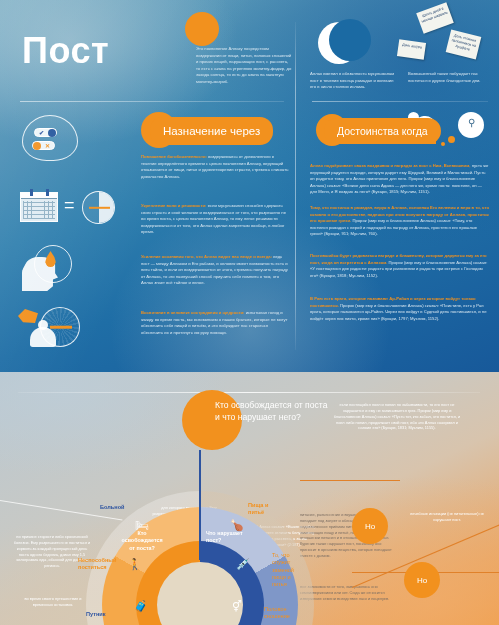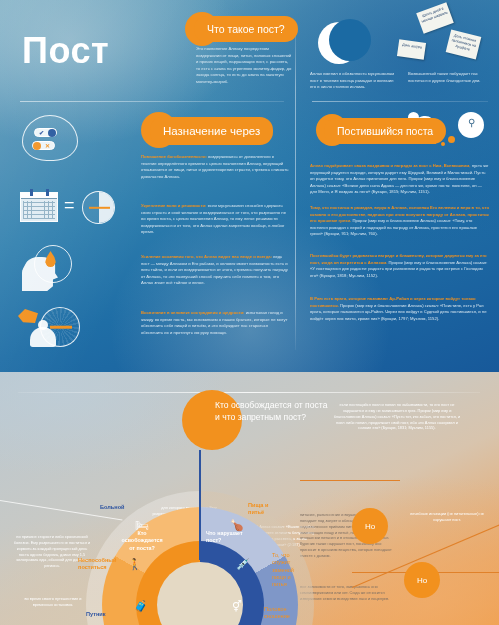--- a/index.html
+++ b/index.html
@@ -245,21 +245,20 @@
 <div id="page">
 
   <div class="top-panel">
 
     <div class="main-title">Пост</div>
     <div class="hr-left"></div>
     <div class="hr-right"></div>
     <div class="vdivider"></div>
 
     <div class="pill-dot" style="left:185px; top:12px; width:34px; height:34px;"></div>
-    <div class="pill" style="left:194px; top:16px;">Что такое пост?</div>
     <div class="txt" style="left:196px; top:46px; width:96px;">Это поклонение Аллаху посредством воздержания от пищи, питья, половых сношений и прочих вещей, нарушающих пост, с рассвета, то есть с azана на утреннюю молитву-фаджр, до захода солнца, то есть до азана на закатную молитву-магриб.</div>
 
     <div class="pill-dot" style="left:141px; top:112px; width:36px; height:36px;"></div>
     <div class="pill" style="left:150px; top:117px; font-size:11.5px; height:28px;">Назначение через</div>
 
     <div class="txt" style="left:141px; top:154px; width:148px;">
       <b>Повышение богобоязненности:</b>
       <span>воздерживаясь от дозволенного в течение определённого времени с целью поклонения Аллаху, верующий отказывается от пищи, питья и удовлетворения страсти, стремясь снискать довольство Аллаха.</span>
     </div>
     <div class="txt" style="left:141px; top:203px; width:148px;">
@@ -332,21 +331,21 @@
     <div class="note" style="left:448px; top:33px; width:31px; height:23px; transform: rotate(14deg);">День стояния паломников на Арафате</div>
 
     <div class="txt" style="left:310px; top:71px; width:86px;">
       <span>Аллах вменил в обязанность мусульманам пост в течение месяца рамадан и включил его в число столпов ислама.</span>
     </div>
     <div class="txt" style="left:408px; top:71px; width:84px;">
       <span>Возвышенный также побуждает нас поститься в другие благодатные дни.</span>
     </div>
 
     <div class="pill-dot" style="left:316px; top:114px; width:32px; height:32px;"></div>
-    <div class="pill" style="left:324px; top:118px;">Постившийся поста</div>
+    <div class="pill" style="left:324px; top:118px;">Достоинства когда</div>
 
     <div class="pray" style="left:404px; top:112px;">
       <div class="head2"></div>
         <div class="torso"></div>
         <div class="leg"></div>
         <div class="mat"></div>
     </div>
     <div class="bub-s2" style="left:441px; top:142px;"></div>
     <div class="bub-s1" style="left:448px; top:136px;"></div>
     <div class="bubble" style="left:458px; top:112px;"></div>
@@ -370,21 +369,21 @@
     </div>
   </div>
 
   <div class="bottom-panel">
 
     <div class="hr-bot"></div>
 
     <div class="big-dot"></div>
     <div class="section-title">
       <div>Кто освобождается от поста</div>
-      <div>и что запретным пост?</div>
+      <div>и что нарушает него?</div>
     </div>
 
     <div class="diag-line" style="left:352px; top:215px; width:178px; transform: rotate(-23deg);"></div>
     <div class="hline" style="left:352px; top:200px; width:148px;"></div>
     <div class="wline" style="left:0px; top:128px; width:124px; transform: rotate(9deg); transform-origin:0 0;"></div>
     <div class="hline" style="left:300px; top:108px; width:100px;"></div>
 
     <div class="btxt" style="left:332px; top:30px; width:130px; color:#ffffff;">если постящийся поел и попил по забывчивости, то его пост не нарушается и ему не записывается грех. Пророк (мир ему и благословение Аллаха) сказал: «Пусть тот, кто забыл, что постится, и поел либо попил, продолжает свой пост, ибо это Аллах накормил и напоил его» (Бухари, 1831; Муслим, 1155).</div>
     <div class="btxt" style="left:404px; top:139px; width:86px; color:#ffffff;">лечебные инъекции (не питательные) не нарушают пост.</div>
     <div class="btxt" style="left:236px; top:152px; width:80px; color:#ffffff;">Всевышний Аллах сказал: «Ешьте и пейте, пока вы не сможете отличить белую нитку от чёрной из-за рассвета, а затем поститесь до ночи» (2:187).</div>

